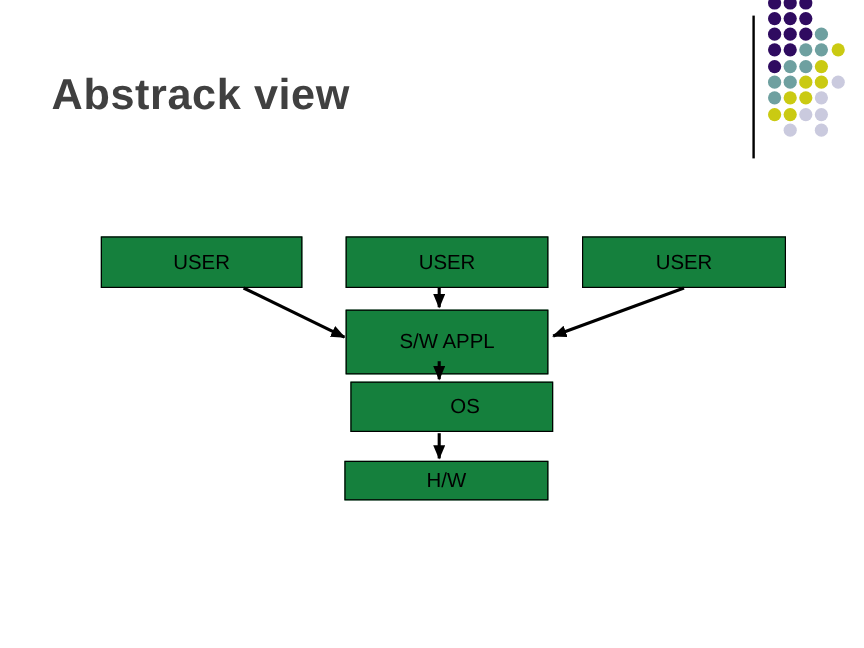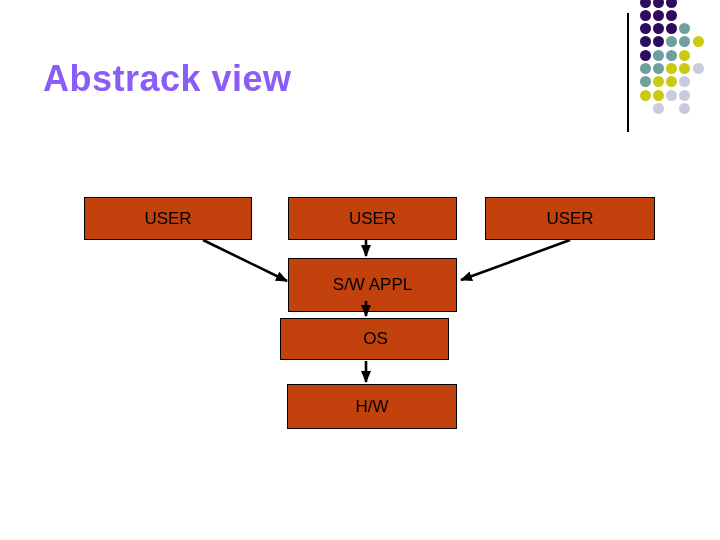--- a/index.html
+++ b/index.html
@@ -15,21 +15,21 @@
     background: #ffffff;
     overflow: hidden;
   }
   .slide-title {
     position: absolute;
     left: 43px;
     top: 58px;
     margin: 0;
     font-size: 36px;
     font-weight: bold;
-    color: #8b5cf6;
+    color: #404040;
     letter-spacing: 0.5px;
     white-space: nowrap;
   }
   
   .deco-line {
     position: absolute;
     left: 627px;
     top: 13px;
     width: 2px;
     height: 119px;
@@ -46,35 +46,35 @@
   .dot {
     position: absolute;
     width: 11px;
     height: 11px;
     border-radius: 50%;
   }
   
   .node {
     position: absolute;
     box-sizing: border-box;
-    background: #c2410c;
+    background: #15803d;
     border: 1.5px solid #000000;
     display: flex;
     align-items: center;
     justify-content: center;
     font-size: 17px;
     color: #000000;
     white-space: nowrap;
   }
   #node-user-left   { left: 84px;  top: 197px; width: 168px; height: 43px; }
   #node-user-middle { left: 288px; top: 197px; width: 169px; height: 43px; }
   #node-user-right  { left: 485px; top: 197px; width: 170px; height: 43px; }
   #node-sw-appl     { left: 288px; top: 258px; width: 169px; height: 54px; }
-  #node-os          { left: 280px; top: 318px; width: 169px; height: 42px; padding-left: 22px; }
-  #node-hw          { left: 287px; top: 384px; width: 170px; height: 45px; }
+  #node-os          { left: 292px; top: 318px; width: 169px; height: 42px; padding-left: 22px; }
+  #node-hw          { left: 287px; top: 384px; width: 170px; height: 33px; }
   .arrows {
     position: absolute;
     left: 0;
     top: 0;
     pointer-events: none;
   }
   .arrows line {
     stroke: #000000;
     stroke-width: 2.6;
   }

